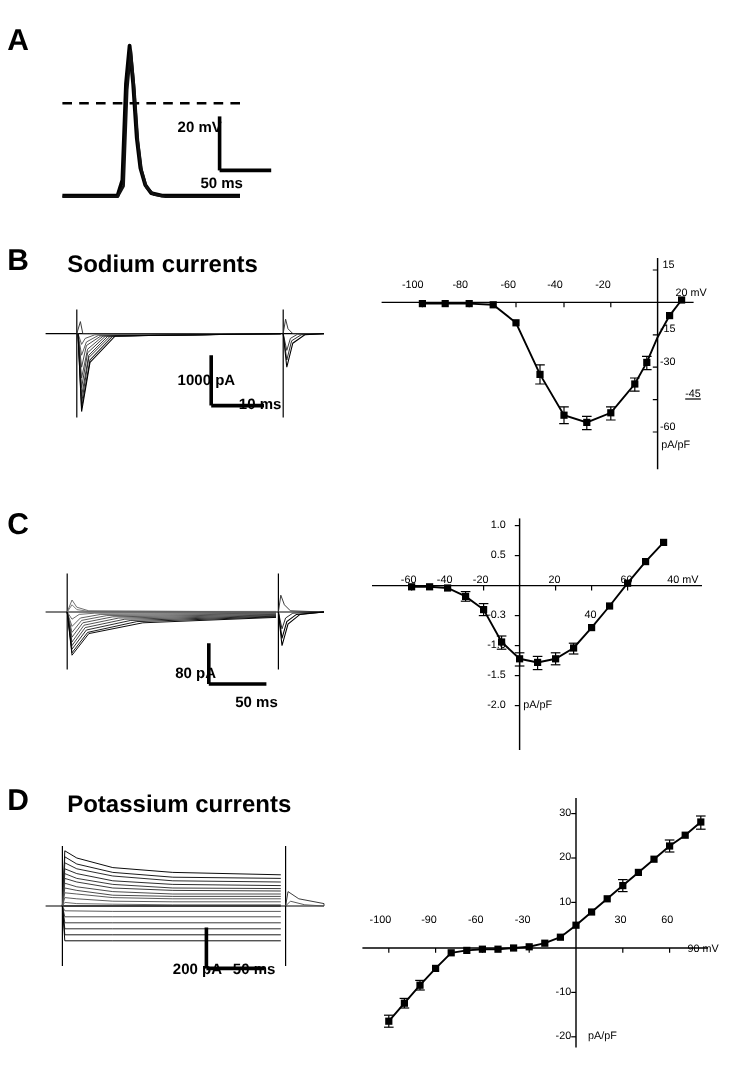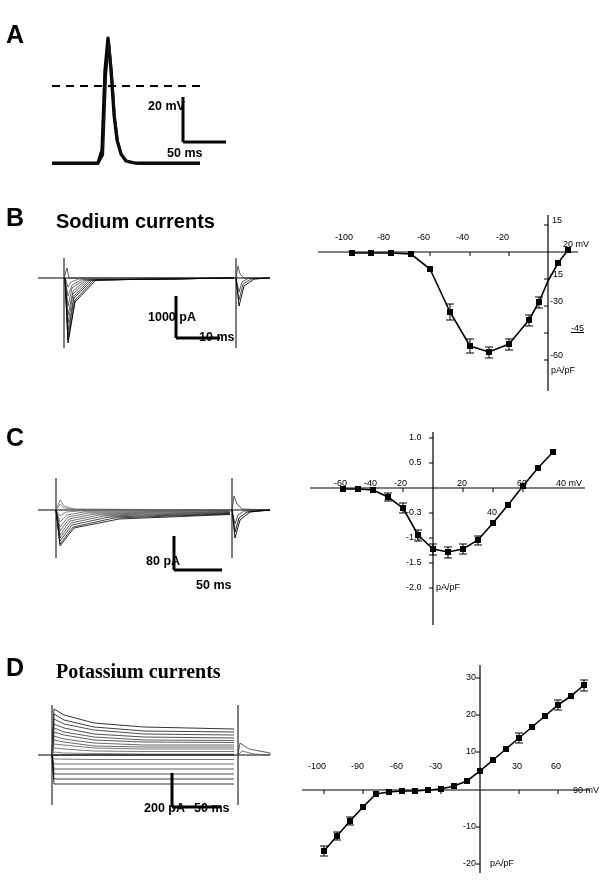--- a/index.html
+++ b/index.html
@@ -228,21 +228,21 @@
   <div class="axis-unit" style="left:556px;top:478px;">40 mV</div>
   <div class="axis-tick-label" style="left:409px;top:432px;">1.0</div>
   <div class="axis-tick-label" style="left:409px;top:457px;">0.5</div>
   <div class="axis-tick-label" style="left:406px;top:507px;">-0.3</div>
   <div class="axis-tick-label" style="left:406px;top:532px;">-1.0</div>
   <div class="axis-tick-label" style="left:406px;top:557px;">-1.5</div>
   <div class="axis-tick-label" style="left:406px;top:582px;">-2.0</div>
   <div class="axis-unit" style="left:436px;top:582px;">pA/pF</div>
 
   <div class="panel-letter" style="left:6px;top:653px;">D</div>
-  <div class="panel-title" style="left:56px;top:660px;font-family:Liberation Serif, serif;">Potassium currents</div>
+  <div class="panel-title" style="left:56px;top:660px;">Potassium currents</div>
 
   <svg class="abs" style="left:34px;top:695px;" width="240" height="125">
     <line x1="4" y1="60" x2="236" y2="60" stroke="#000" stroke-width="1"></line>
     <line x1="18" y1="10" x2="18" y2="110" stroke="#000" stroke-width="1"></line>
     <line x1="204" y1="10" x2="204" y2="110" stroke="#000" stroke-width="1"></line>
     <path d="M18,60 L20,14 L30,20 L60,28 L110,32 L200,34" fill="none" stroke="#000" stroke-width="0.8"></path>
     <path d="M18,60 L20,19 L30,25 L60,32 L110,36 L200,37" fill="none" stroke="#111" stroke-width="0.8"></path>
     <path d="M18,60 L20,24 L30,29 L60,35 L110,39 L200,40" fill="none" stroke="#222" stroke-width="0.8"></path>
     <path d="M18,60 L20,29 L30,33 L60,39 L110,42 L200,43" fill="none" stroke="#222" stroke-width="0.8"></path>
     <path d="M18,60 L20,33 L30,37 L60,42 L110,45 L200,45.5" fill="none" stroke="#333" stroke-width="0.8"></path>

